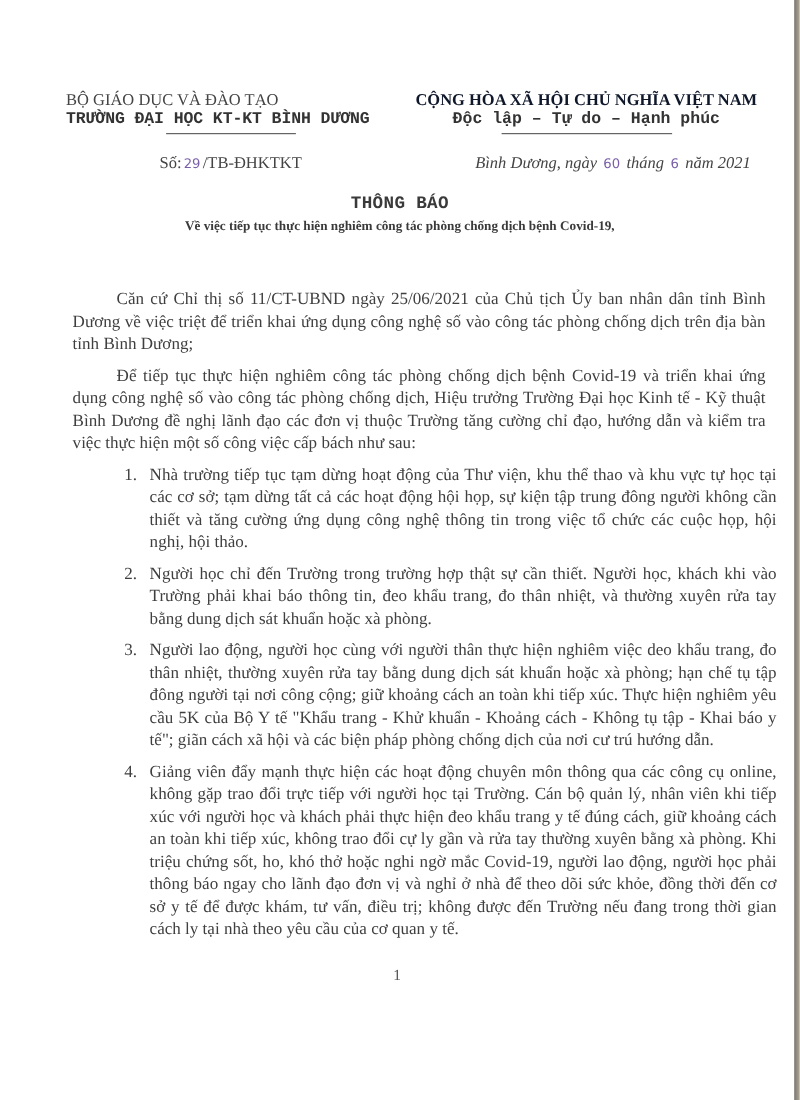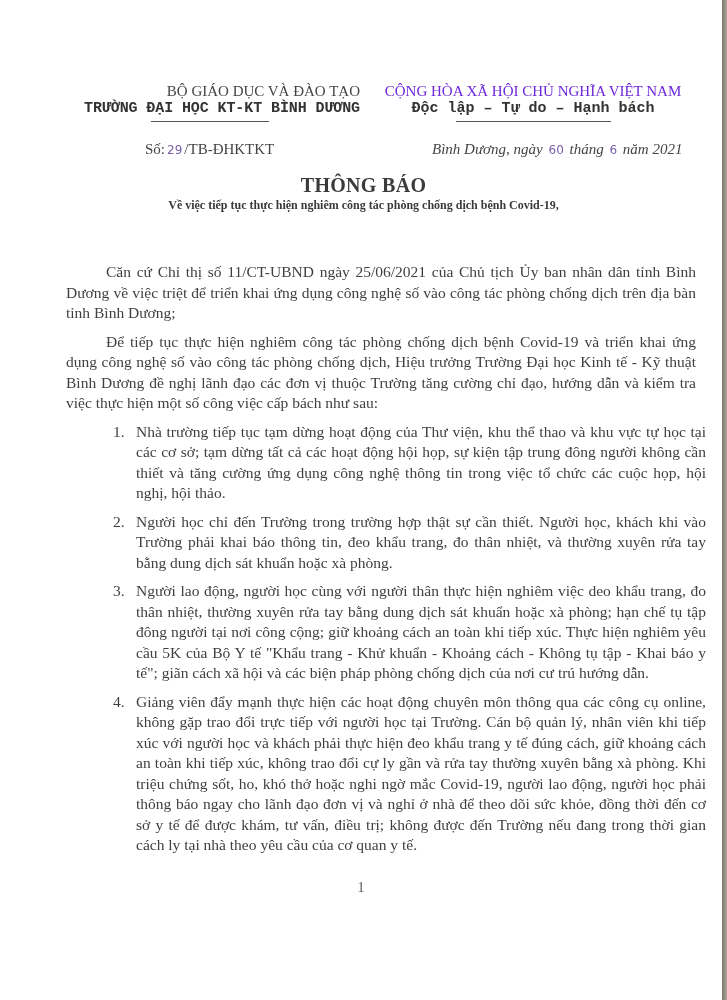--- a/index.html
+++ b/index.html
@@ -33,35 +33,35 @@
       position: absolute;
       top: 82px;
       left: 0;
       width: 722px;
       height: 80px;
     }
     .hdr-left {
       position: absolute;
       left: 60px;
       width: 300px;
-      text-align: right;
+      text-align: left;
     }
     .hdr-right {
       position: absolute;
       left: 360px;
       width: 346px;
       text-align: center;
     }
     .hdr-line1 {
       font-size: 15px;
       line-height: 18px;
       white-space: nowrap;
     }
     .hdr-left .hdr-line1 { font-weight: normal; color: #444; }
-    .hdr-right .hdr-line1 { font-weight: normal; color: #6d28d9; }
+    .hdr-right .hdr-line1 { font-weight: bold; color: #0f172a; }
     .hdr-line2 {
       font-size: 15px;
       line-height: 18px;
       font-weight: bold;
       white-space: nowrap;
       color: #333;
       font-family: Liberation Mono, monospace;
     }
     .hdr-left .hdr-line2 { letter-spacing: -0.1px; }
     .underline-bar {
@@ -103,23 +103,24 @@
     .title-block {
       position: absolute;
       top: 175px;
       left: 0;
       width: 727px;
       text-align: center;
       font-weight: bold;
       color: #3a3a3a;
     }
     .doc-title {
-      font-size: 20px;
+      font-size: 16px;
       line-height: 20px;
       letter-spacing: 0.3px;
+      font-family: Liberation Mono, monospace;
     }
     .doc-subtitle {
       font-size: 12px;
       line-height: 20px;
     }
     .body {
       position: absolute;
       top: 262px;
       left: 66px;
       width: 630px;
@@ -166,21 +167,21 @@
 <div class="page">
 
   <div class="header">
     <div class="hdr-left">
       <div class="hdr-line1">BỘ GIÁO DỤC VÀ ĐÀO TẠO</div>
       <div class="hdr-line2">TRƯỜNG ĐẠI HỌC KT-KT BÌNH DƯƠNG</div>
       <div class="underline-bar"></div>
     </div>
     <div class="hdr-right">
       <div class="hdr-line1">CỘNG HÒA XÃ HỘI CHỦ NGHĨA VIỆT NAM</div>
-      <div class="hdr-line2">Độc lập – Tự do – Hạnh bách</div>
+      <div class="hdr-line2">Độc lập – Tự do – Hạnh phúc</div>
       <div class="underline-bar"></div>
     </div>
   </div>
 
   <div class="ref-row">
     <div class="ref-no">
       <span>Số:</span><span class="handwritten">29</span><span>/TB-ĐHKTKT</span>
     </div>
     <div class="ref-date">
       <span>Bình Dương, ngày</span>

